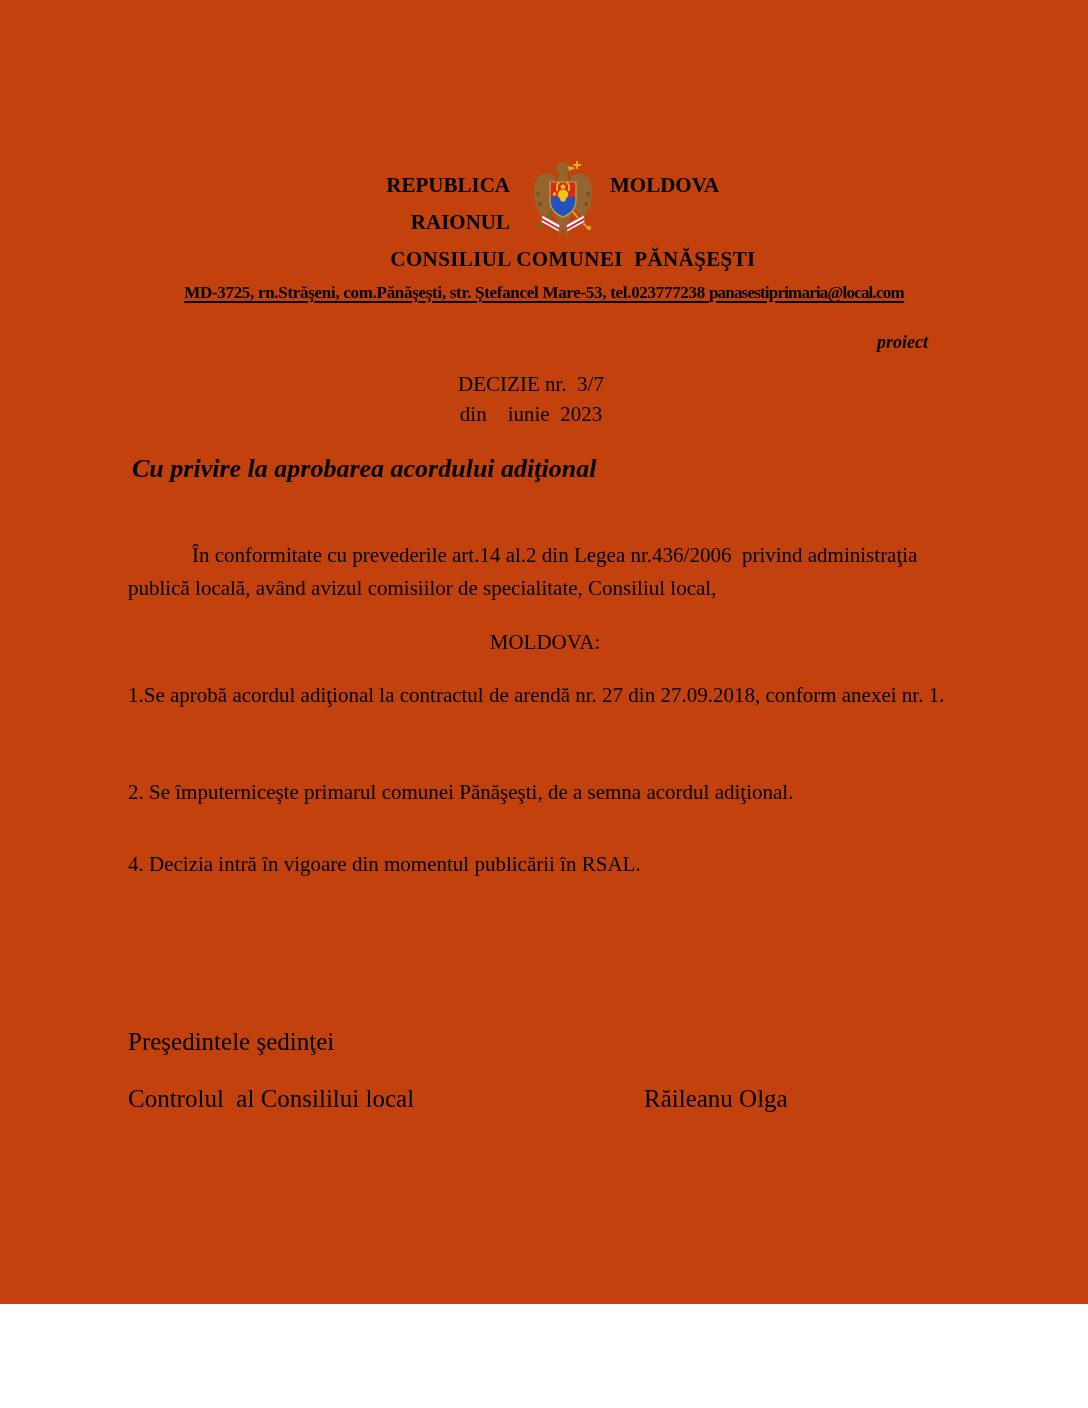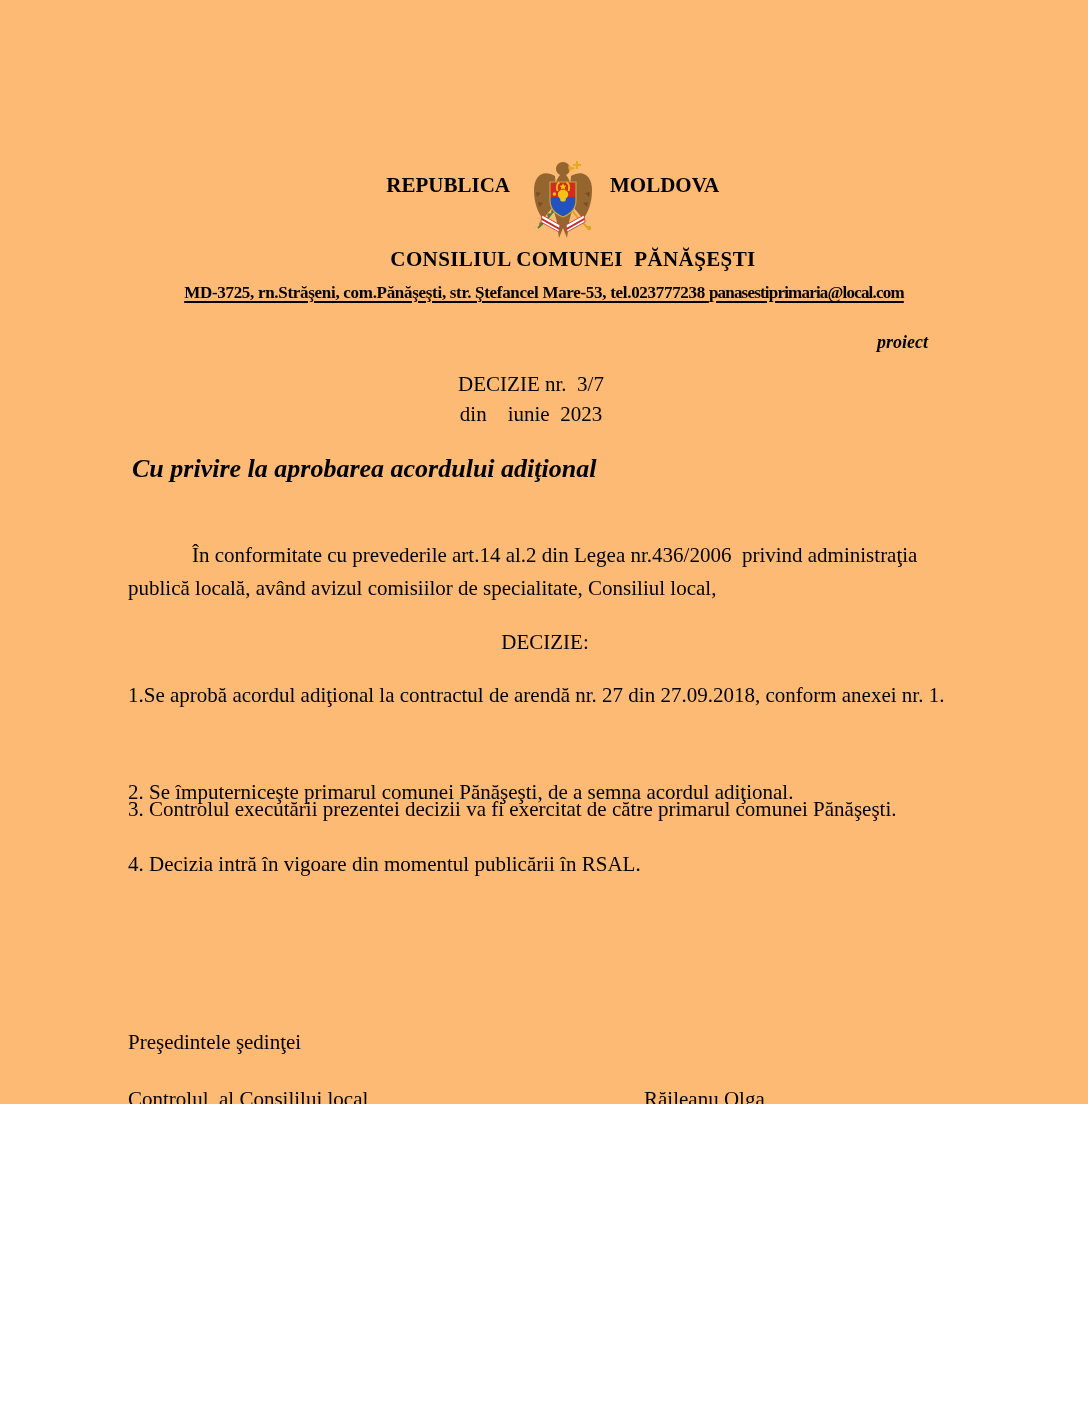--- a/index.html
+++ b/index.html
@@ -1,20 +1,20 @@
 <!DOCTYPE html>
 <html><head>
 <meta charset="utf-8">
 <style>
   html, body { margin:0; padding:0; background:#ffffff; }
   .page {
     position:relative;
-    width:1088px; height:1104px;
+    width:1088px; height:1304px;
     margin:0 auto;
-    background:#fdba74;
+    background:#c2410c;
     color:#000000;
     font-family:"Liberation Serif","DejaVu Serif",serif;
     overflow:hidden;
   }
   .abs { position:absolute; }
   .pre { white-space:pre; }
   .prew { white-space:pre-wrap; }
 
   .hdr { font-weight:bold; font-size:21px; line-height:26px; }
   .hdr-l { left:128px; width:382px; text-align:right; }
@@ -34,31 +34,32 @@
     font-weight:bold; font-style:italic; font-size:18px; line-height:24px;
   }
   .title-block { left:128px; width:806px; text-align:center; font-size:21px; line-height:26px; }
   .subject { left:120px; width:836px; font-weight:bold; font-style:italic; font-size:26px; line-height:26px;margin-left:12px; }
   .preamble {
     left:128px; width:836px;
     font-size:21px; line-height:33px; text-indent:64px;
   }
   .decide { left:128px; width:834px; text-align:center; font-size:21px; line-height:26px; }
   .item { left:128px; width:880px; font-size:21px; line-height:33px; }
-  .sig { font-size:21px; line-height:26px; }
+  .sig { font-size:25px; line-height:26px; }
 
   .coat { position:absolute; left:529px; top:160px; width:68px; height:84px; }
 </style>
 </head>
 <body>
 
 <div class="page">
 
   <div class="abs hdr hdr-l pre" style="top:172px">REPUBLICA</div>
   <div class="abs hdr hdr-r pre" style="top:172px">MOLDOVA</div>
+  <div class="abs hdr hdr-l pre" style="top:209px">RAIONUL</div>
 
   <svg class="coat" viewBox="0 0 68 84" aria-hidden="true">
 
     <path d="M26,16 C14,9 5,16 5,30 C5,43 9,53 14,59 L28,42 Z" fill="#95652f"></path>
     <path d="M42,16 C54,9 63,16 63,30 C63,43 59,53 54,59 L40,42 Z" fill="#95652f"></path>
 
     <path d="M7,32 l5,1 -4,4 Z M9,42 l5,1 -4,4 Z M61,32 l-5,1 4,4 Z M59,42 l-5,1 4,4 Z" fill="#7a4e22"></path>
 
     <path d="M27,56 L30,78 L34,68 L38,78 L41,56 Z" fill="#95652f"></path>
 
@@ -104,24 +105,23 @@
 
   <div class="abs draft pre" style="top:330px">proiect</div>
 
   <div class="abs title-block pre" style="top:371px">DECIZIE nr.  3/7</div>
   <div class="abs title-block pre" style="top:401px">din    iunie  2023</div>
 
   <div class="abs subject pre" style="top:456px">Cu privire la aprobarea acordului adiţional</div>
 
   <div class="abs preamble prew" style="top:539px">În conformitate cu prevederile art.14 al.2 din Legea nr.436/2006  privind administraţia publică locală, având avizul comisiilor de specialitate, Consiliul local,</div>
 
-  <div class="abs decide pre" style="top:629px">DECIZIE:</div>
+  <div class="abs decide pre" style="top:629px">MOLDOVA:</div>
 
   <div class="abs item prew" style="top:679px">1.Se aprobă acordul adiţional la contractul de arendă nr. 27 din 27.09.2018, conform anexei nr. 1.</div>
   <div class="abs item prew" style="top:776px">2. Se împuterniceşte primarul comunei Pănăşeşti, de a semna acordul adiţional.</div>
-  <div class="abs item prew" style="top:793px">3. Controlul executării prezentei decizii va fi exercitat de către primarul comunei Pănăşeşti.</div>
   <div class="abs item prew" style="top:848px">4. Decizia intră în vigoare din momentul publicării în RSAL.</div>
 
   <div class="abs sig pre" style="top:1029px; left:128px">Preşedintele şedinţei</div>
   <div class="abs sig pre" style="top:1086px; left:128px">Controlul  al Consililui local</div>
   <div class="abs sig pre" style="top:1086px; left:644px">Răileanu Olga</div>
 
 </div>
 
 </body></html>

